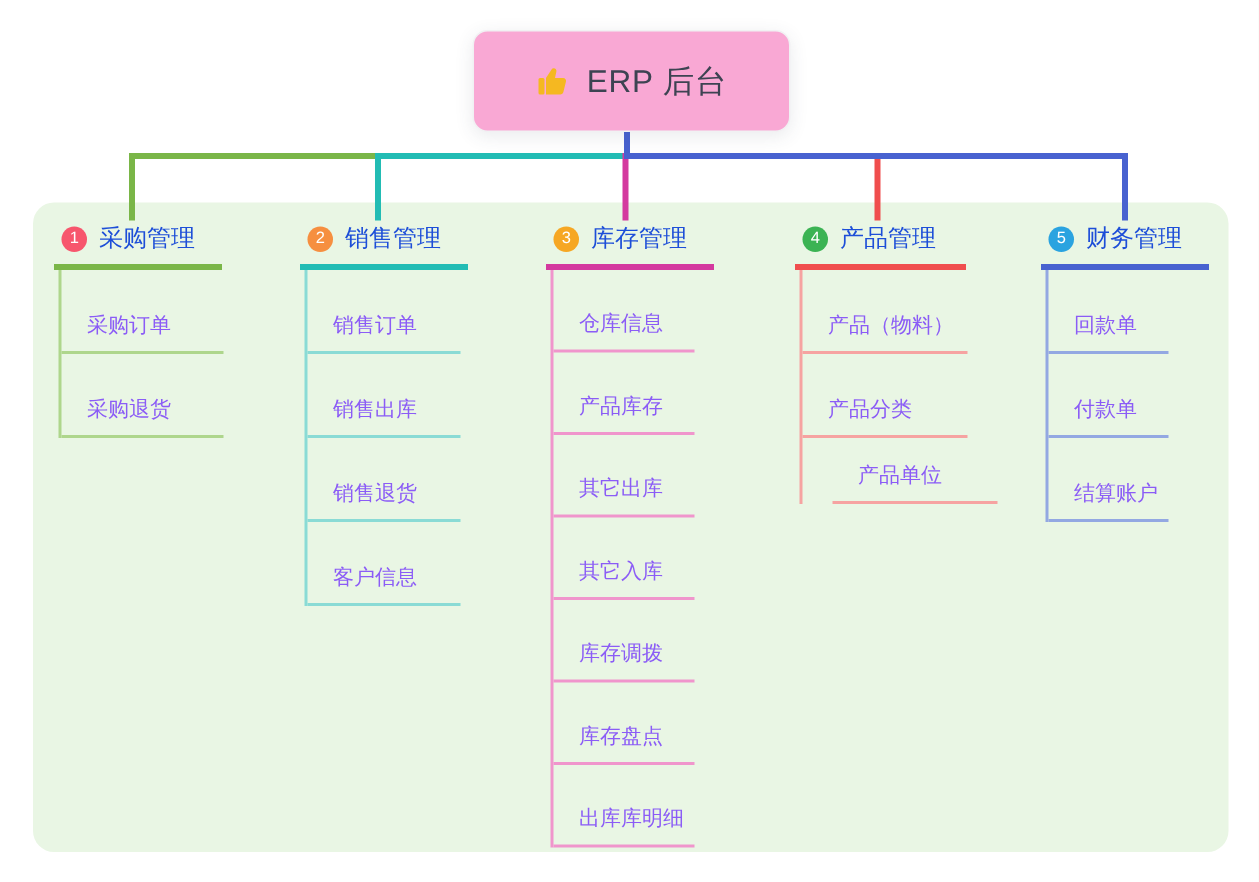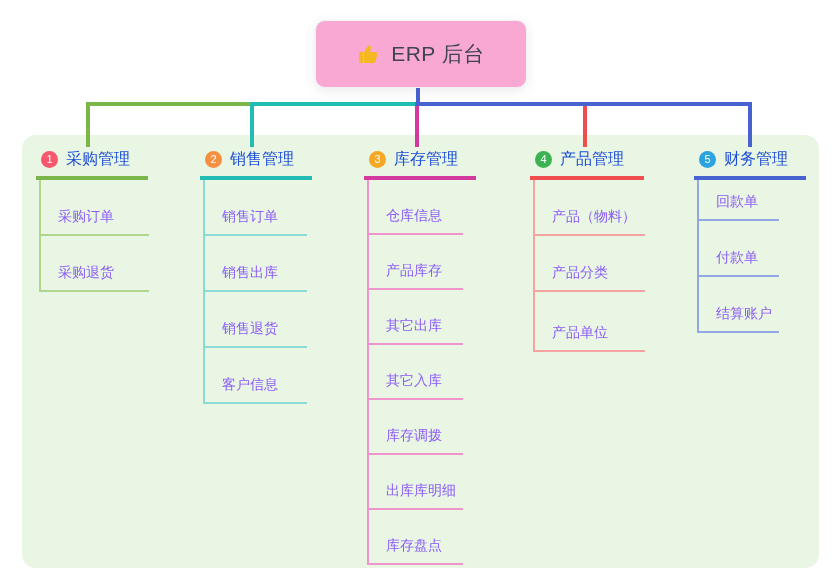--- a/index.html
+++ b/index.html
@@ -138,56 +138,56 @@
 
   <div class="child" style="height: 55px; width: 94px;">
     <span class="child-label">其它入库</span>
   </div>
 
   <div class="child" style="height: 55px; width: 94px;">
     <span class="child-label">库存调拨</span>
   </div>
 
   <div class="child" style="height: 55px; width: 94px;">
-    <span class="child-label">出库库明细</span>
+    <span class="child-label">库存盘点</span>
   </div>
 
   <div class="child" style="height: 55px; width: 94px;">
-    <span class="child-label">库存盘点</span>
+    <span class="child-label">出库库明细</span>
   </div>
 </div>
   </div>
 
   <div class="branch" style="left: 530px; top: 146px; --main: #f04e4e; --light: #f6a3a1;">
     <div class="branch-header" style="width: 109px;">
       <span class="badge" style="background: rgb(59, 179, 83);">4</span>
       <span class="branch-title">产品管理</span>
     </div>
     <div class="branch-children">
   <div class="child" style="height: 56px; width: 110px;">
     <span class="child-label">产品（物料）</span>
   </div>
 
   <div class="child" style="height: 56px; width: 110px; align-items: flex-end;">
     <span class="child-label">产品分类</span>
   </div>
 
-  <div class="child" style="height: 60px; width: 110px;">
+  <div class="child" style="height: 44px; width: 110px; margin-left: 20px;">
     <span class="child-label">产品单位</span>
   </div>
 </div>
   </div>
 
   <div class="branch" style="left: 694px; top: 146px; --main: #4862d0; --light: #93a8e2;">
     <div class="branch-header" style="width: 107px;">
       <span class="badge" style="background: rgb(42, 163, 224);">5</span>
       <span class="branch-title">财务管理</span>
     </div>
     <div class="branch-children">
-  <div class="child" style="height: 41px; width: 80px;">
+  <div class="child" style="height: 56px; width: 80px;">
     <span class="child-label">回款单</span>
   </div>
 
   <div class="child" style="height: 56px; width: 80px;">
     <span class="child-label">付款单</span>
   </div>
 
   <div class="child" style="height: 56px; width: 80px;">
     <span class="child-label">结算账户</span>
   </div>

